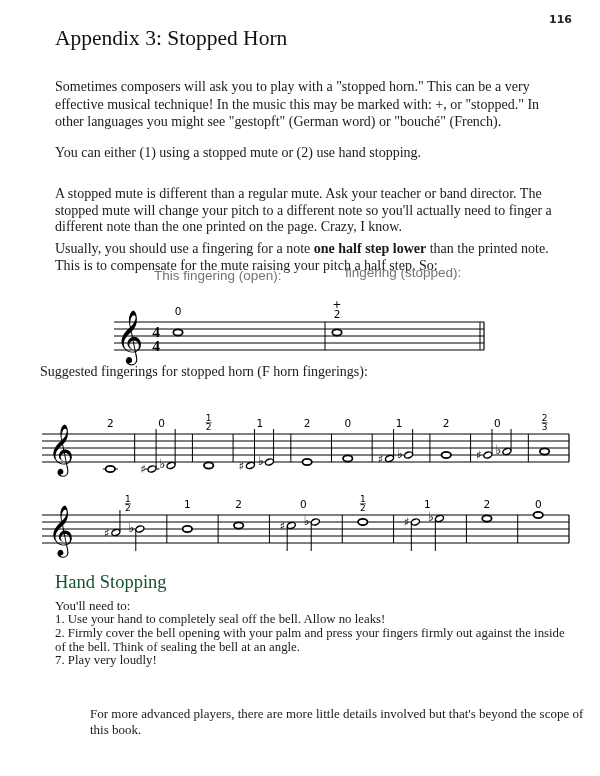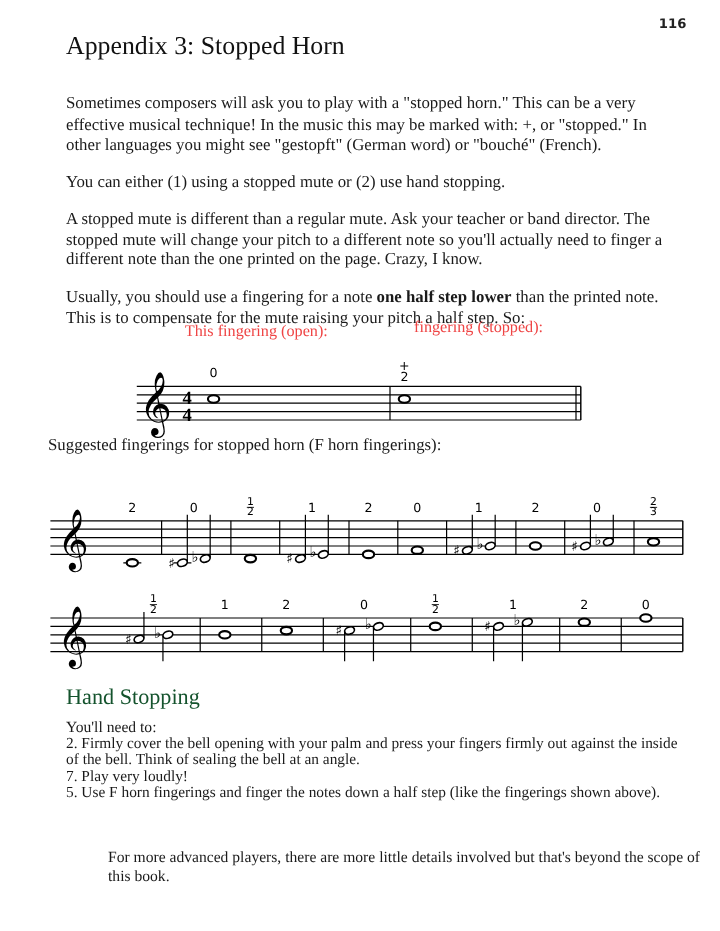--- a/index.html
+++ b/index.html
@@ -6,23 +6,23 @@
   body{
     width:600px;height:776px;background:#ffffff;position:relative;
     font-family:"Liberation Serif",serif;color:#1a1a1a;overflow:hidden;
   }
   .abs{position:absolute;}
   .page-number{top:13px;right:28px;font-family:"DejaVu Sans",sans-serif;font-size:11px;font-weight:700;color:#222;}
   .title{top:26px;left:55px;font-size:21.5px;font-weight:400;color:#111;margin:0;}
   .body-p{left:55px;width:506px;font-size:14px;line-height:16.5px;}
   .p1{top:64px;line-height:17.5px;}
   .p2{top:131px;}
-  .p3{top:162px;}
+  .p3{top:172px;}
   .p4{top:227px;}
-  .ex-label{font-family:Liberation Serif, serif;font-size:13.5px;color:#ef4444;line-height:17px;}
+  .ex-label{font-family:Liberation Sans, sans-serif;font-size:13.5px;color:#737373;line-height:17px;}
   .lbl-open{top:267px;left:154px;}
   .lbl-stopped{top:264px;left:345px;width:175px;}
   .ex-staff{top:296px;left:112px;}
   .caption{top:364px;left:40px;font-size:14px;}
   .staff1{top:408px;left:38px;}
   .staff2{top:492px;left:38px;}
   .hs-heading{top:572px;left:55px;font-size:18.5px;font-weight:400;margin:0;color:#14532d;}
   .hs-lead{top:598px;left:55px;font-size:13px;}
   .hs-steps{top:613px;left:55px;width:522px;font-size:12.8px;line-height:13.8px;}
   .hs-outro{top:706px;left:55px;width:512px;font-size:13px;line-height:16px;margin-left:35px;}
@@ -178,17 +178,17 @@
     <text x="448.92656587473004" y="15.5" font-size="10.5" font-family="&quot;DejaVu Sans&quot;,sans-serif" text-anchor="middle" fill="#000">2</text>
     <line x1="479.70410367170626" y1="23" x2="479.70410367170626" y2="51" stroke="#000" stroke-width="1"></line>
     <ellipse cx="500.2224622030238" cy="23" rx="4.7" ry="3.1" fill="#fff" stroke="#000" stroke-width="1.8"></ellipse>
     <text x="500.2224622030238" y="15.5" font-size="10.5" font-family="&quot;DejaVu Sans&quot;,sans-serif" text-anchor="middle" fill="#000">0</text>
     <line x1="531" y1="23" x2="531" y2="51" stroke="#000" stroke-width="1.2"></line>
   </svg>
 
 <h2 class="abs hs-heading">Hand Stopping</h2>
 <div class="abs hs-lead">You'll need to:</div>
 <div class="abs hs-steps">
+  <div>1. Use your hand to completely seal off the bell. Allow no leaks!</div>
   <div>2. Firmly cover the bell opening with your palm and press your fingers firmly out against the inside of the bell. Think of sealing the bell at an angle.</div>
   <div>7. Play very loudly!</div>
-  <div>5. Use F horn fingerings and finger the notes down a half step (like the fingerings shown above).</div>
 </div>
 <div class="abs hs-outro">For more advanced players, there are more little details involved but that's beyond the scope of this book.</div>
 
 </body></html>

